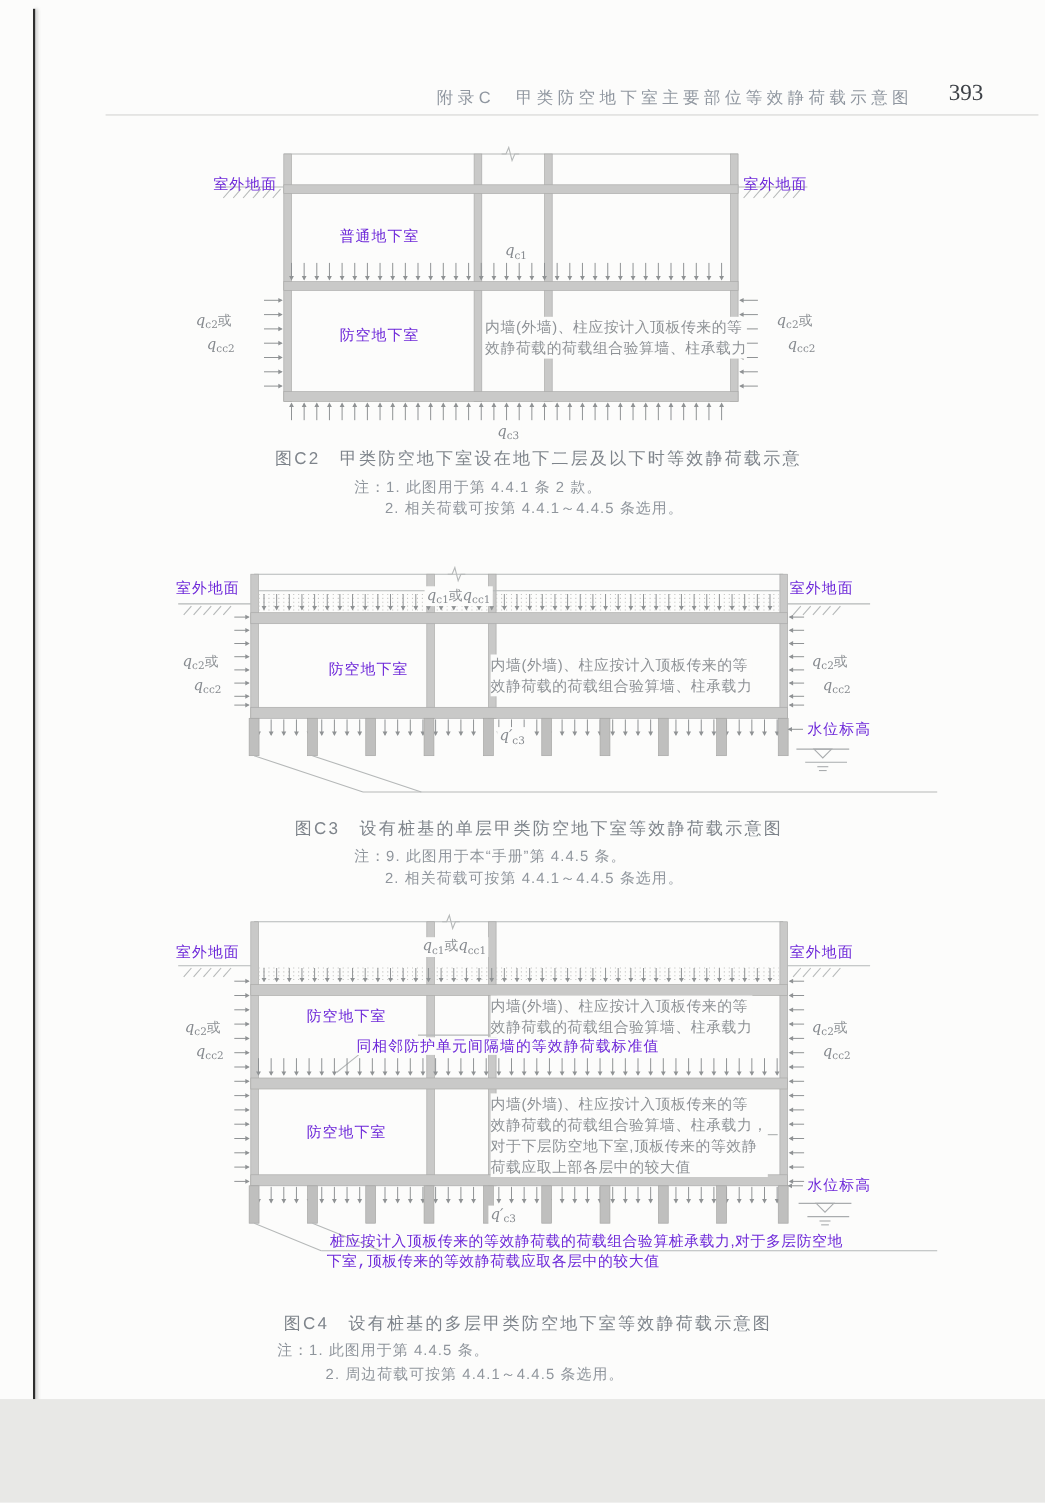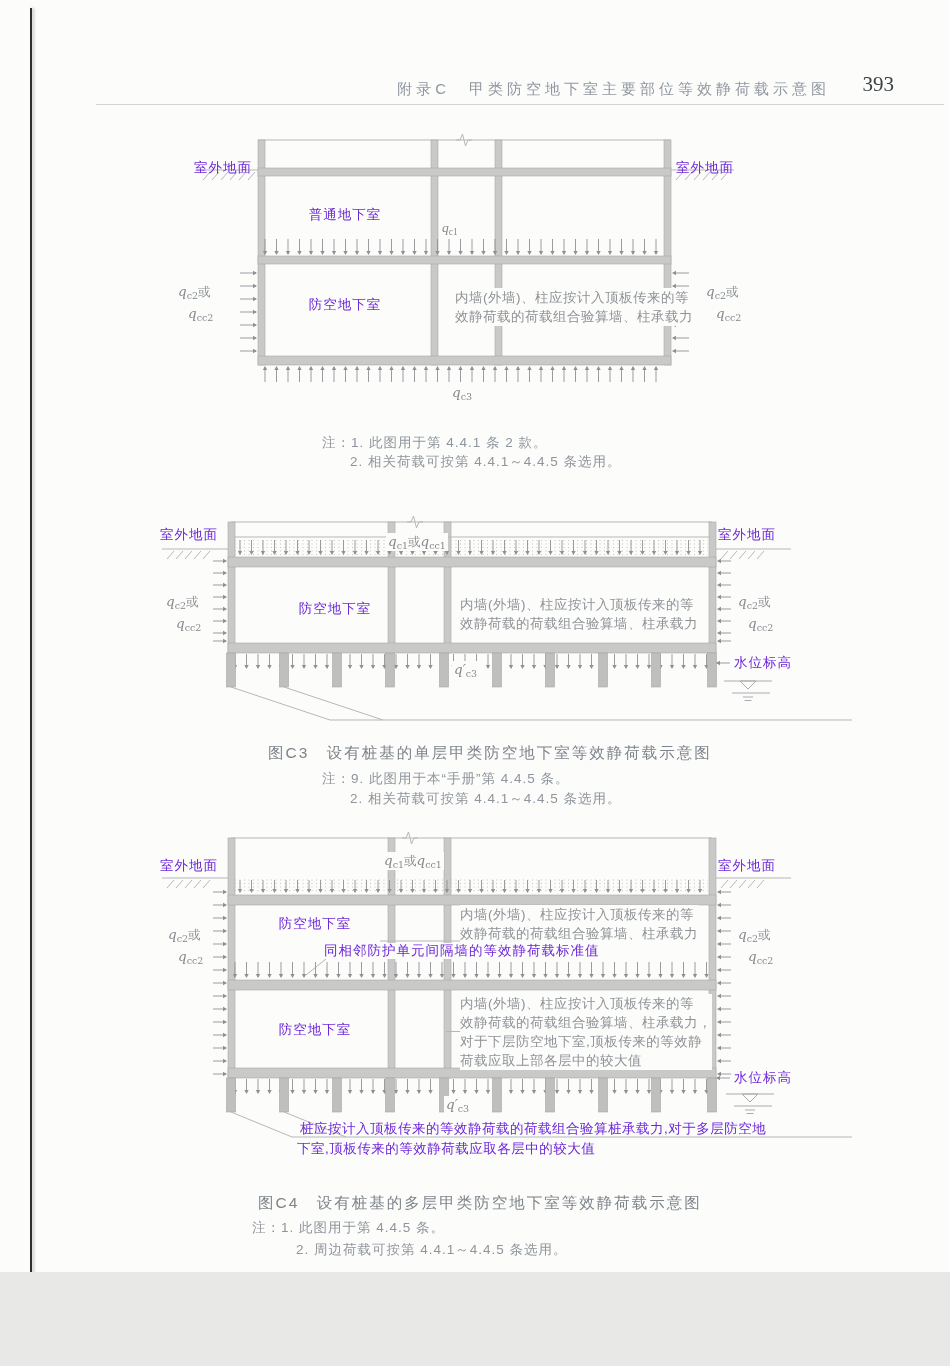--- a/index.html
+++ b/index.html
@@ -10,21 +10,21 @@
   .hdr-title{position:absolute;top:80px;right:120px;font-size:15px;letter-spacing:4px;color:#9097a0;}
   .hdr-num{position:absolute;top:72px;right:56px;font-family:"Liberation Serif",serif;
         font-weight:normal;font-size:21px;color:#3d4147;}
   .hdr-rule{position:absolute;top:104px;left:96px;width:848px;height:1px;background:#d4d4d2;}
   .fig{position:absolute;}
   .fig svg{position:absolute;left:0;top:0;}
   .lbl{position:absolute;font-size:13.5px;line-height:1.15;color:#6d28d9;white-space:nowrap;letter-spacing:1px;}
   .bg{background:#fcfcfb;padding:0 2px;}
   .ctr{text-align:center;}
   .noteblk{position:absolute;font-size:13.5px;line-height:19px;color:#8e9296;letter-spacing:.5px;
-        background:#fcfcfb;white-space:nowrap;margin-left:14px;}
+        background:#fcfcfb;white-space:nowrap;}
   .ql{position:absolute;font-family:"DejaVu Serif",serif;font-size:13.5px;color:#85898e;white-space:nowrap;}
   .ql .qv{font-style:italic;}
   .ql sub.qs{font-size:9.5px;vertical-align:-3px;letter-spacing:0;}
   .ql .qt{font-family:"Liberation Sans",sans-serif;font-style:normal;font-size:12.5px;color:#8e9296;}
   .caption{position:absolute;font-size:15.5px;letter-spacing:2px;color:#7e848b;white-space:nowrap;}
   .note{position:absolute;font-size:13.5px;letter-spacing:1px;color:#8f959c;white-space:nowrap;}
   
   .st{fill:#c9c9c8;stroke:#a9a9a8;stroke-width:.6;}
   .pl{fill:#bfbfbe;stroke:#a5a5a4;stroke-width:.6;}
   .ln{stroke:#b5b8b8;stroke-width:1;fill:none;}
@@ -234,32 +234,33 @@
           <path d="M526 210.8L526 215.2L522 213Z" class="ah"></path>
           <line x1="90" y1="226" x2="106" y2="226" class="ar"></line>
           <path d="M103 223.8L103 228.2L107 226Z" class="ah"></path>
           <line x1="539" y1="226" x2="523" y2="226" class="ar"></line>
           <path d="M526 223.8L526 228.2L522 226Z" class="ah"></path>
         </g>
       </svg>
     <div class="lbl" style="left:44px;top:35px;">室外地面</div>
     <div class="lbl" style="left:526px;top:35px;">室外地面</div>
     <div class="lbl ctr" style="left:133px;top:82px;width:124px;">普通地下室</div>
-    <div class="ql bg" style="left:290px;top:95px;font-family:Liberation Serif, serif;"><span class="qv">q</span><sub class="qs">c1</sub></div>
+    <div class="ql bg" style="left:307px;top:95px;"><span class="qv">q</span><sub class="qs">c1</sub></div>
     <div class="lbl ctr" style="left:133px;top:172px;width:124px;">防空地下室</div>
     <div class="noteblk" style="left:291px;top:163px;">
       <div>内墙(外墙)、柱应按计入顶板传来的等</div>
       <div>效静荷载的荷载组合验算墙、柱承载力</div>
     </div>
     <div class="ql" style="left:28px;top:158px;"><span class="qv">q</span><sub class="qs">c2</sub><span class="qt">或</span></div>
     <div class="ql" style="left:38px;top:180px;"><span class="qv">q</span><sub class="qs">cc2</sub></div>
     <div class="ql" style="left:556px;top:158px;"><span class="qv">q</span><sub class="qs">c2</sub><span class="qt">或</span></div>
     <div class="ql" style="left:566px;top:180px;"><span class="qv">q</span><sub class="qs">cc2</sub></div>
     <div class="ql bg" style="left:300px;top:259px;"><span class="qv">q</span><sub class="qs">c3</sub></div>
   </div>
+  <div class="caption" style="left:250px;top:407px;">图C2　甲类防空地下室设在地下二层及以下时等效静荷载示意</div>
   <div class="note" style="left:322px;top:434px;">注：1. 此图用于第 4.4.1 条 2 款。</div>
   <div class="note" style="left:350px;top:453px;">2. 相关荷载可按第 4.4.1～4.4.5 条选用。</div>
 
   <div class="fig" style="left:150px;top:495px;width:710px;height:245px;">
     <svg id="svg3" width="710" height="245" viewBox="0 0 710 245">
         <g>
           <line x1="81" y1="27" x2="562" y2="27" class="ln"></line>
           <path d="M 257 27 h4 l2.5 -6 l3 12 l2.5 -6 h4" class="ln"></path>
           <rect x="78" y="27" width="7" height="131" class="st"></rect>
           <rect x="238" y="27" width="7" height="131" class="st"></rect>
@@ -903,18 +904,18 @@
     <div class="lbl ctr" style="left:100px;top:194px;width:130px;">防空地下室</div>
     <div class="noteblk" style="left:296px;top:166px;">
       <div>内墙(外墙)、柱应按计入顶板传来的等</div>
       <div>效静荷载的荷载组合验算墙、柱承载力，</div>
       <div>对于下层防空地下室,顶板传来的等效静</div>
       <div>荷载应取上部各层中的较大值</div>
     </div>
     <div class="lbl" style="left:584px;top:242px;">水位标高</div>
     <div class="ql bg" style="left:294px;top:268px;"><span class="qv">q′</span><sub class="qs">c3</sub></div>
     <div class="lbl" style="left:150px;top:293px;letter-spacing:.5px;">桩应按计入顶板传来的等效静荷载的荷载组合验算桩承载力,对于多层防空地</div>
-    <div class="lbl" style="left:147px;top:313px;letter-spacing:.5px;">下室,顶板传来的等效静荷载应取各层中的较大值</div>
+    <div class="lbl" style="left:147px;top:313px;letter-spacing:.5px;font-family:Liberation Mono, monospace;">下室,顶板传来的等效静荷载应取各层中的较大值</div>
   </div>
   <div class="caption" style="left:258px;top:1193px;">图C4　设有桩基的多层甲类防空地下室等效静荷载示意图</div>
   <div class="note" style="left:252px;top:1219px;">注：1. 此图用于第 4.4.5 条。</div>
   <div class="note" style="left:296px;top:1241px;">2. 周边荷载可按第 4.4.1～4.4.5 条选用。</div>
 </div>
 
 </body></html>

